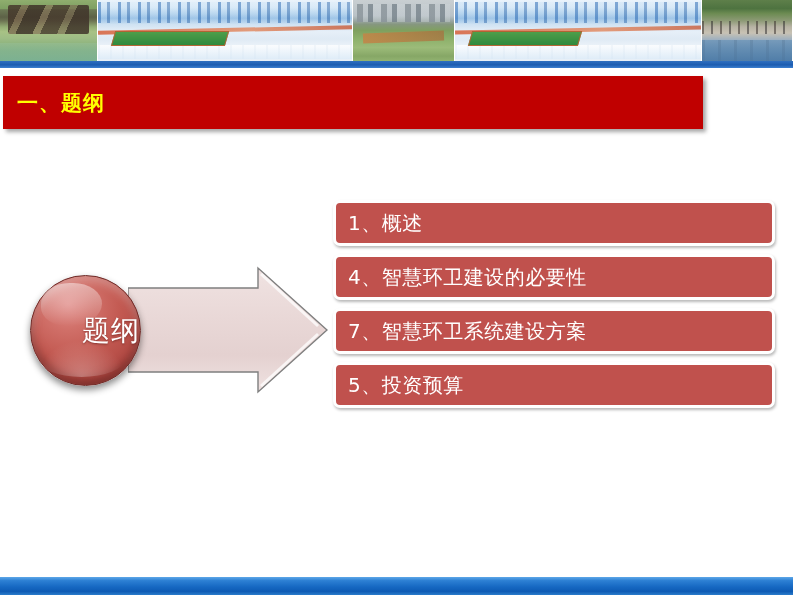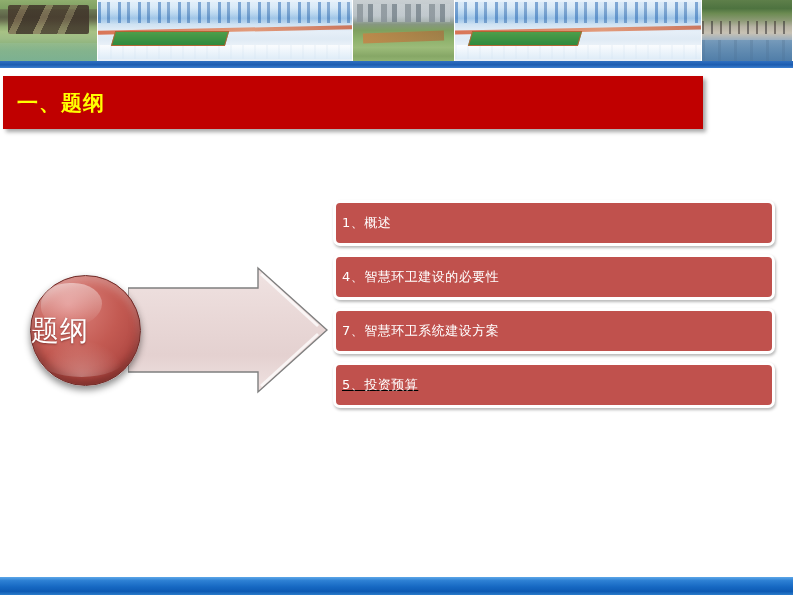--- a/index.html
+++ b/index.html
@@ -221,21 +221,21 @@
     background:
       radial-gradient(circle at 34% 26%, #e08a86 0%, #d06f68 24%, #c35a52 48%, #b34b45 72%, #8e3a36 100%);
     box-shadow:
       0 4px 7px rgba(0,0,0,.45),
       inset 0 -6px 10px rgba(90,25,22,.55),
       inset 0 5px 9px rgba(255,255,255,.30);
     border: 1px solid #6d2a27;
     box-sizing: border-box;
     display: flex;
     align-items: center;
-    justify-content: flex-start;
+    justify-content: flex-end;
   }
   #circle-node::before {
     content: "";
     position: absolute;
     left: 9%; top: 6%;
     width: 56%; height: 40%;
     border-radius: 50% 50% 55% 45%;
     background: linear-gradient(to bottom, rgba(255,255,255,.45), rgba(255,255,255,0));
     pointer-events: none;
   }
@@ -270,26 +270,26 @@
     margin-bottom: 8px;
     background: #c0514d;
     border: 3px solid #ffffff;
     border-radius: 7px;
     box-sizing: border-box;
     box-shadow: 1px 2px 3px rgba(0,0,0,.28);
     display: flex;
     align-items: center;
     overflow: hidden;
   }
-  .outline-item:last-child { margin-bottom: 12px; text-decoration: underline; }
+  .outline-item:last-child { margin-bottom: 12px; }
   .outline-text {
     color: #ffffff;
-    font-size: 13px;
+    font-size: 20px;
     font-family: "DejaVu Sans", "Liberation Sans", sans-serif;
-    padding-left: 6px;
+    padding-left: 12px;
     white-space: nowrap;
     letter-spacing: .5px;
   }
 
   
   #footer-bar {
     position: absolute;
     left: 0; bottom: 0;
     width: 793px;
     height: 18px;

